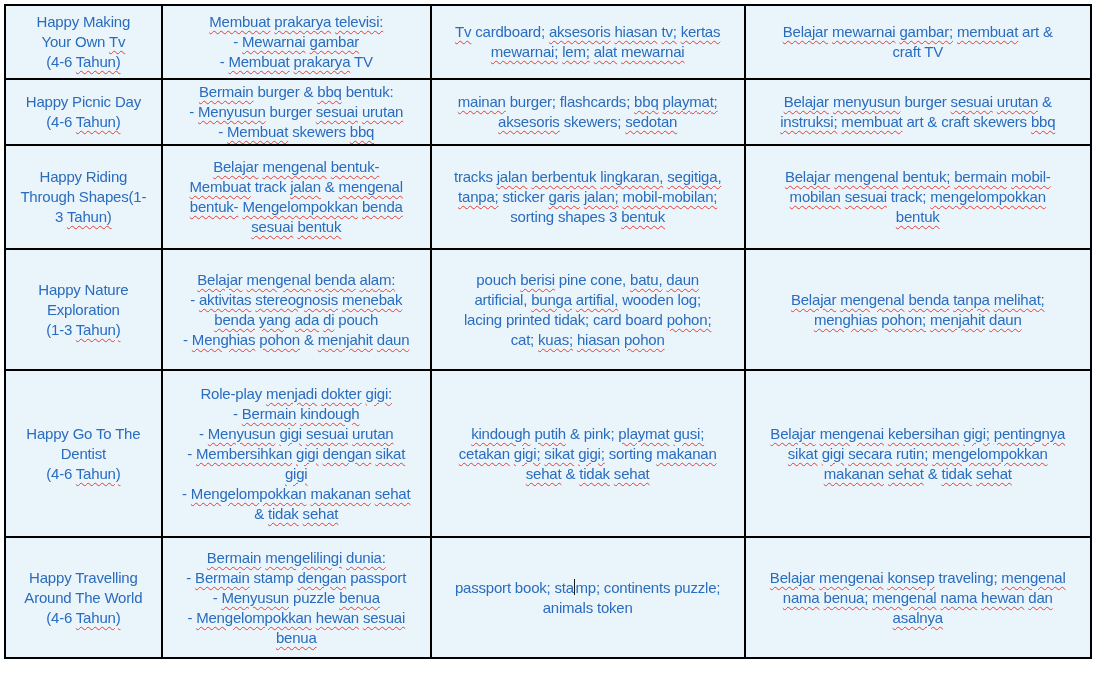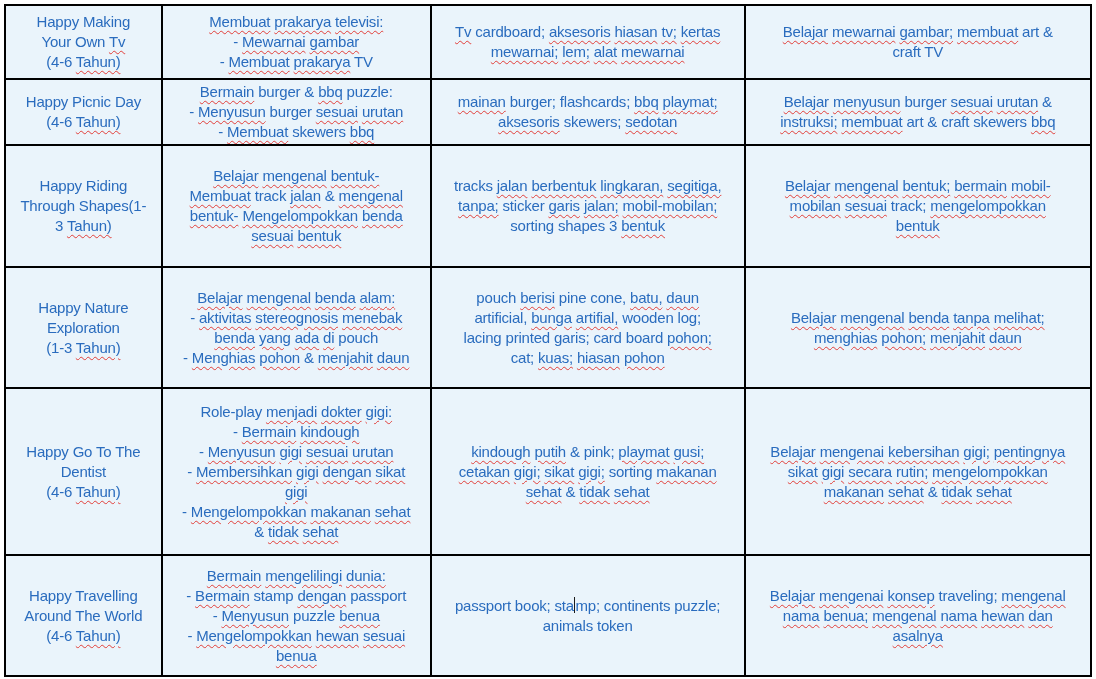--- a/index.html
+++ b/index.html
@@ -77,34 +77,34 @@
           <div class="line"><span class="sq">Belajar</span> <span class="sq">mewarnai</span> <span class="sq">gambar;</span> <span class="sq">membuat</span> <span>art</span> <span>&amp;</span></div>
           <div class="line"><span>craft</span> <span>TV</span></div>
         </td>
     </tr>
     <tr style="height:52px">
       <td>
           <div class="line"><span>Happy</span> <span>Picnic</span> <span>Day</span></div>
           <div class="line"><span>(4-6</span> <span class="sq">Tahun)</span></div>
         </td>
       <td>
-          <div class="line"><span class="sq">Bermain</span> <span>burger</span> <span>&amp;</span> <span class="sq">bbq</span> <span>puzzle:</span></div>
+          <div class="line"><span class="sq">Bermain</span> <span>burger</span> <span>&amp;</span> <span class="sq">bbq</span> <span>bentuk:</span></div>
           <div class="line"><span>-</span> <span class="sq">Menyusun</span> <span>burger</span> <span class="sq">sesuai</span> <span class="sq">urutan</span></div>
           <div class="line"><span>-</span> <span class="sq">Membuat</span> <span>skewers</span> <span class="sq">bbq</span></div>
         </td>
       <td>
           <div class="line"><span class="sq">mainan</span> <span>burger;</span> <span>flashcards;</span> <span class="sq">bbq</span> <span class="sq">playmat;</span></div>
           <div class="line"><span class="sq">aksesoris</span> <span>skewers;</span> <span class="sq">sedotan</span></div>
         </td>
       <td>
           <div class="line"><span class="sq">Belajar</span> <span class="sq">menyusun</span> <span>burger</span> <span class="sq">sesuai</span> <span class="sq">urutan</span> <span>&amp;</span></div>
           <div class="line"><span class="sq">instruksi;</span> <span class="sq">membuat</span> <span>art</span> <span>&amp;</span> <span>craft</span> <span>skewers</span> <span class="sq">bbq</span></div>
         </td>
     </tr>
-    <tr style="height:122px">
+    <tr style="height:104px">
       <td>
           <div class="line"><span>Happy</span> <span>Riding</span></div>
           <div class="line"><span>Through</span> <span>Shapes(1-</span></div>
           <div class="line"><span>3</span> <span class="sq">Tahun)</span></div>
         </td>
       <td>
           <div class="line"><span class="sq">Belajar</span> <span class="sq">mengenal</span> <span class="sq">bentuk-</span></div>
           <div class="line"><span class="sq">Membuat</span> <span>track</span> <span class="sq">jalan</span> <span>&amp;</span> <span class="sq">mengenal</span></div>
           <div class="line"><span class="sq">bentuk-</span> <span class="sq">Mengelompokkan</span> <span class="sq">benda</span></div>
           <div class="line"><span class="sq">sesuai</span> <span class="sq">bentuk</span></div>
@@ -128,21 +128,21 @@
         </td>
       <td>
           <div class="line"><span class="sq">Belajar</span> <span class="sq">mengenal</span> <span class="sq">benda</span> <span class="sq">alam:</span></div>
           <div class="line"><span>-</span> <span class="sq">aktivitas</span> <span class="sq">stereognosis</span> <span class="sq">menebak</span></div>
           <div class="line"><span class="sq">benda</span> <span class="sq">yang</span> <span class="sq">ada</span> <span class="sq">di</span> <span>pouch</span></div>
           <div class="line"><span>-</span> <span class="sq">Menghias</span> <span class="sq">pohon</span> <span>&amp;</span> <span class="sq">menjahit</span> <span class="sq">daun</span></div>
         </td>
       <td>
           <div class="line"><span>pouch</span> <span class="sq">berisi</span> <span>pine</span> <span>cone,</span> <span class="sq">batu,</span> <span class="sq">daun</span></div>
           <div class="line"><span>artificial,</span> <span class="sq">bunga</span> <span class="sq">artifial,</span> <span>wooden</span> <span>log;</span></div>
-          <div class="line"><span>lacing</span> <span>printed</span> <span>garis;</span> <span>card</span> <span>board</span> <span class="sq">pohon;</span></div>
+          <div class="line"><span>lacing</span> <span>printed</span> <span>tidak;</span> <span>card</span> <span>board</span> <span class="sq">pohon;</span></div>
           <div class="line"><span>cat;</span> <span class="sq">kuas;</span> <span class="sq">hiasan</span> <span class="sq">pohon</span></div>
         </td>
       <td>
           <div class="line"><span class="sq">Belajar</span> <span class="sq">mengenal</span> <span class="sq">benda</span> <span class="sq">tanpa</span> <span class="sq">melihat;</span></div>
           <div class="line"><span class="sq">menghias</span> <span class="sq">pohon;</span> <span class="sq">menjahit</span> <span class="sq">daun</span></div>
         </td>
     </tr>
     <tr style="height:167px">
       <td>
           <div class="line"><span>Happy</span> <span>Go</span> <span>To</span> <span>The</span></div>

